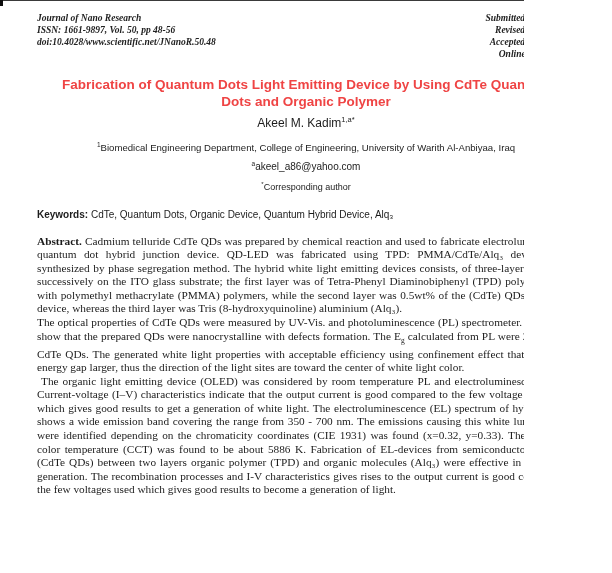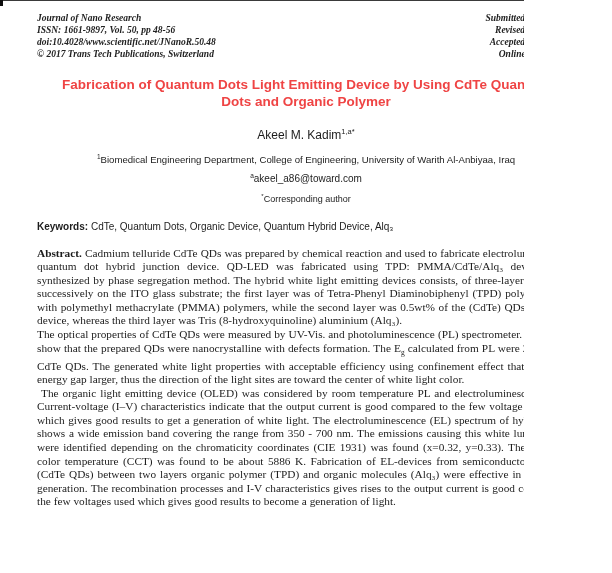--- a/index.html
+++ b/index.html
@@ -46,21 +46,21 @@
     font-size: 13.5px;
     line-height: 17px;
     text-align: center;
     color: #ef4444;
     margin: 16px 10px 0 10px;
   }
   .author {
     font-family: "Liberation Sans", "DejaVu Sans", sans-serif;
     font-size: 12px;
     text-align: center;
-    margin-top: 17px;
+    margin-top: 5px;
   }
   .author sup { font-size: 7.5px; }
   .affiliation {
     font-family: "Liberation Sans", "DejaVu Sans", sans-serif;
     font-size: 9.6px;
     text-align: center;
     margin-top: 11px;
   }
   .affiliation sup { font-size: 6.5px; }
   .email {
@@ -104,42 +104,41 @@
   <div class="edge-corner"></div>
   <div class="edge-right"></div>
 
   <div class="content">
 
     <div class="header">
       <div class="header-left">
         <div>Journal of Nano Research</div>
         <div>ISSN: 1661-9897, Vol. 50, pp 48-56</div>
         <div>doi:10.4028/www.scientific.net/JNanoR.50.48</div>
-        <div>© 2017 Trans Tech Publications, Switzerland</div>
       </div>
       <div class="header-right">
         <div>Submitted: 2017-09-15</div>
         <div>Revised: 2017-10-23</div>
         <div>Accepted: 2017-10-03</div>
         <div>Online: 2017-11-22</div>
       </div>
     </div>
 
     <div class="title">Fabrication of Quantum Dots Light Emitting Device by Using CdTe Quantum Dots and Organic Polymer</div>
 
     <div class="author">
       <span>Akeel M. Kadim</span><sup>1,a*</sup>
     </div>
 
     <div class="affiliation">
       <sup>1</sup><span>Biomedical Engineering Department, College of Engineering, University of Warith Al-Anbiyaa, Iraq</span>
     </div>
 
     <div class="email">
-      <sup>a</sup><span>akeel_a86@toward.com</span>
+      <sup>a</sup><span>akeel_a86@yahoo.com</span>
     </div>
 
     <div class="corresponding">
       <sup>*</sup><span>Corresponding author</span>
     </div>
 
     <div class="keywords">
       <span class="bold">Keywords:</span><span> CdTe, Quantum Dots, Organic Device, Quantum Hybrid Device, Alq₃</span>
     </div>
 

